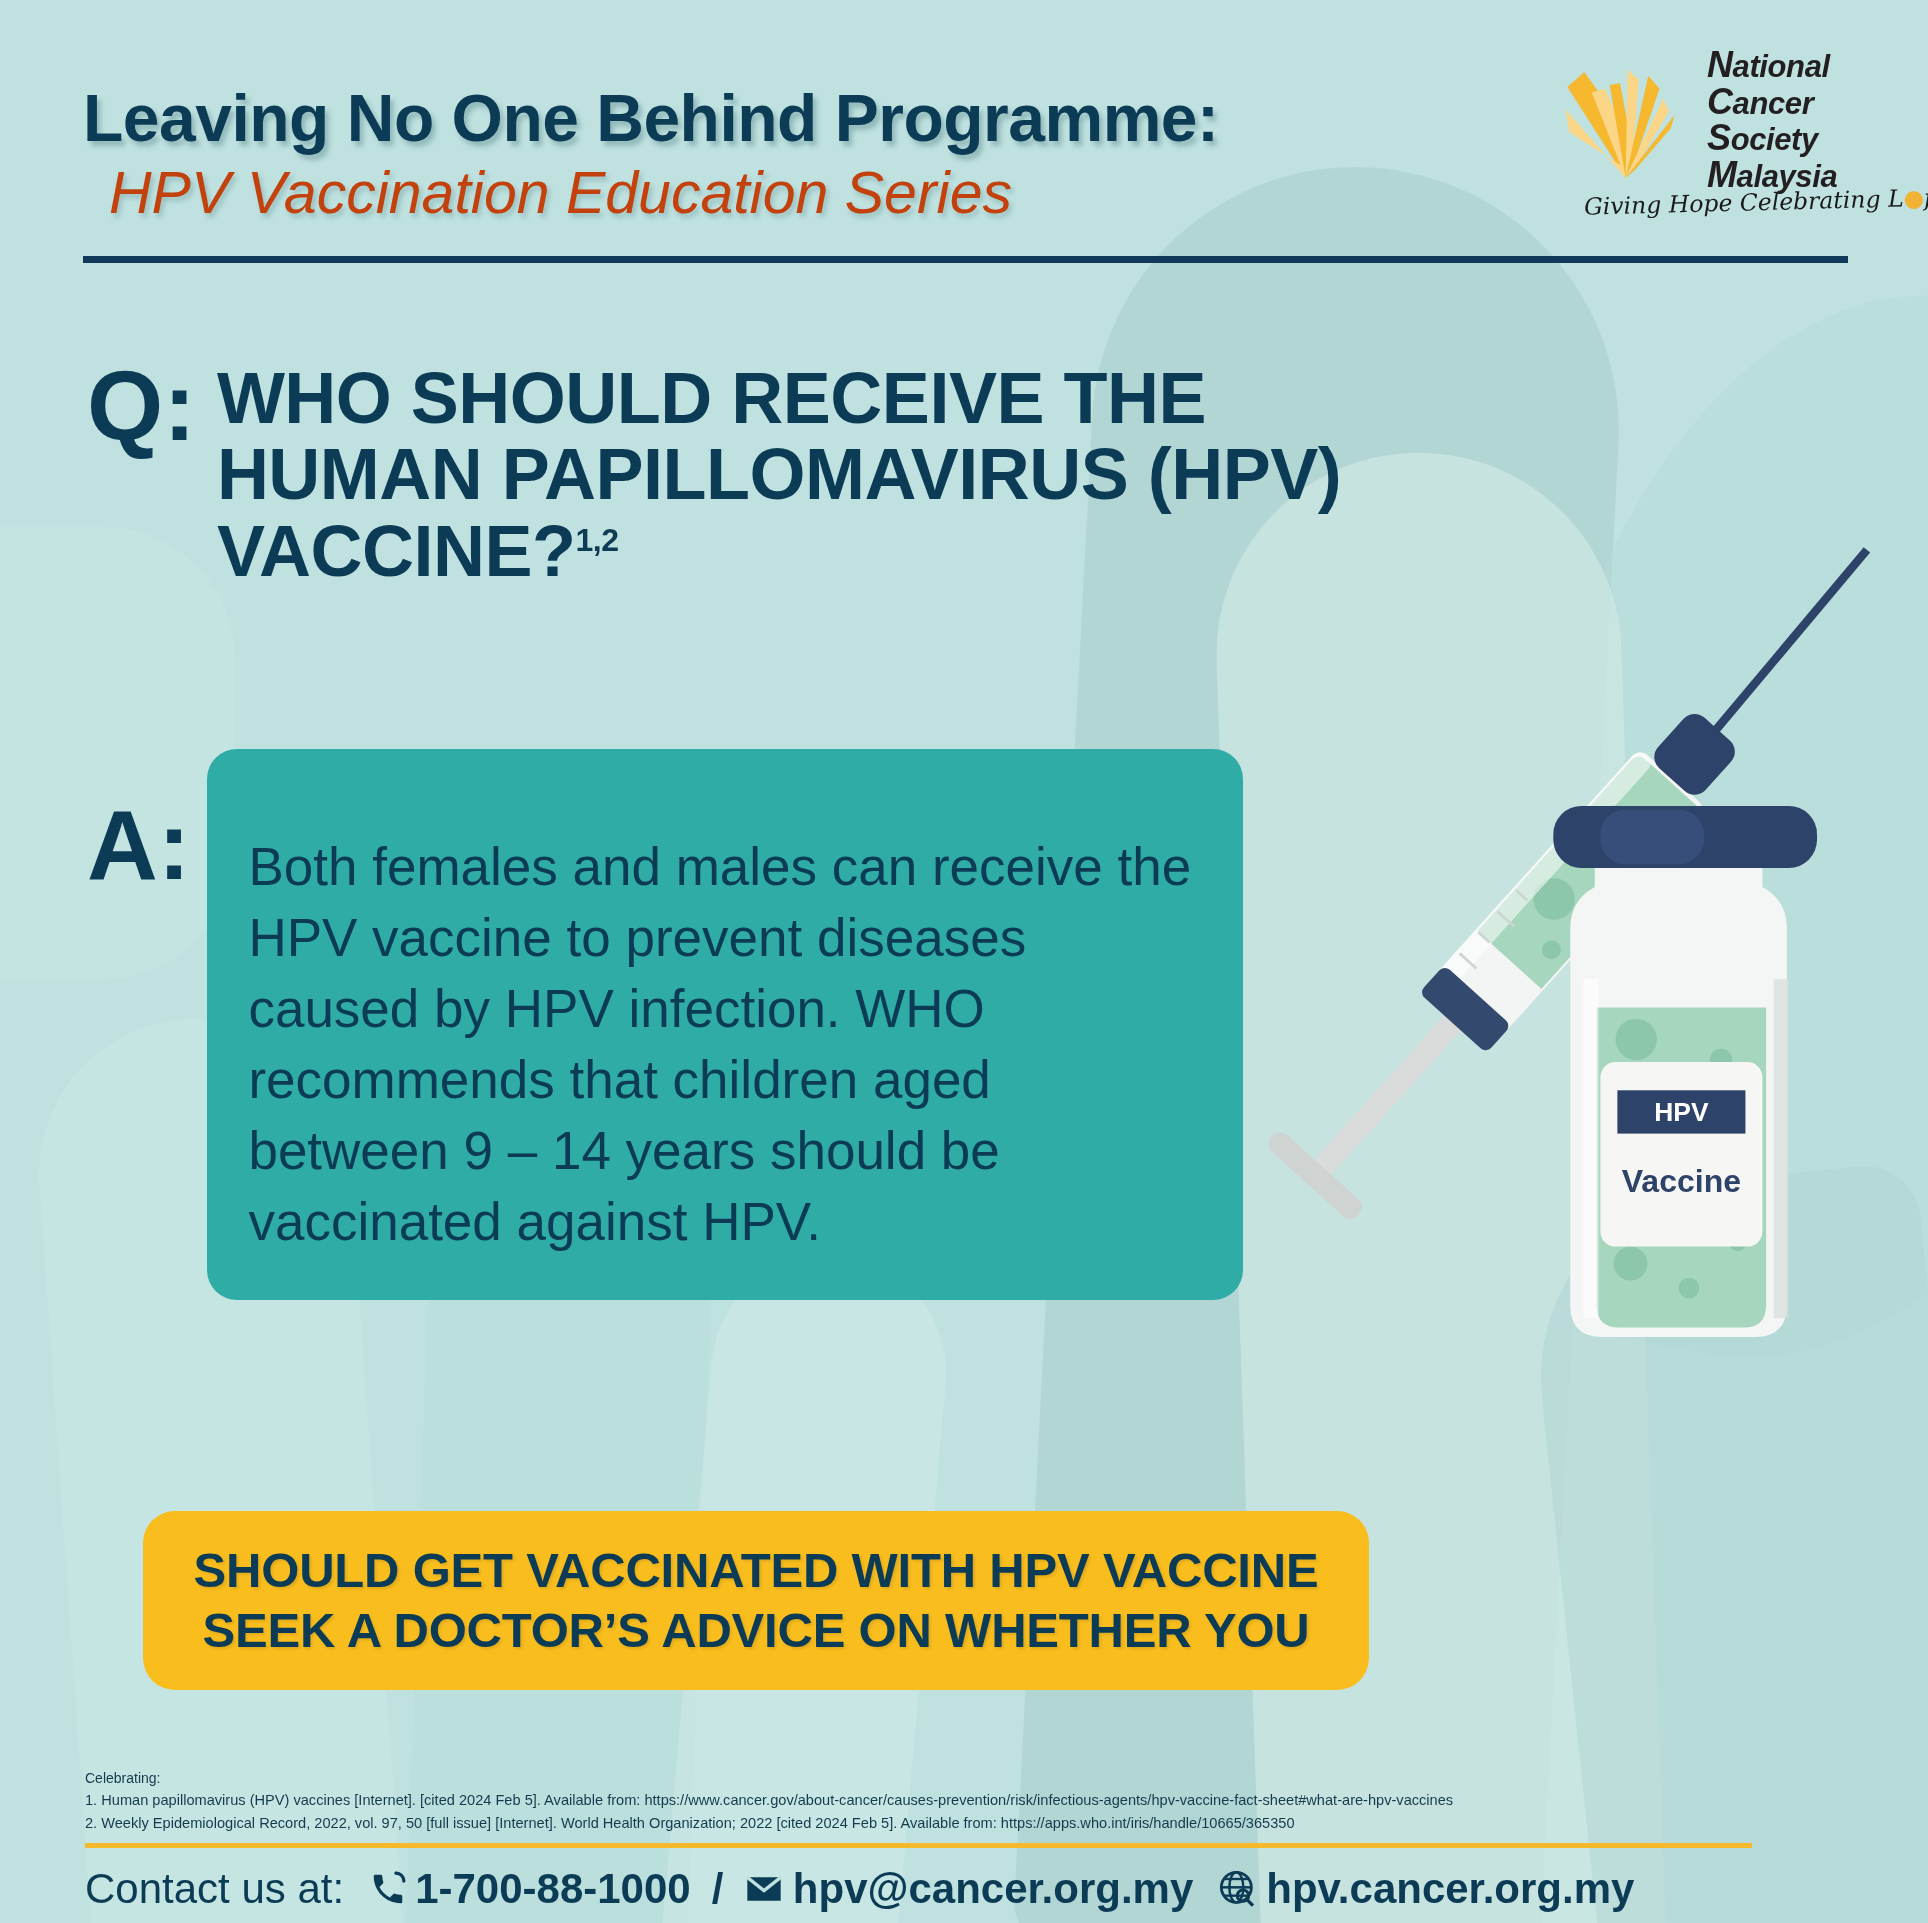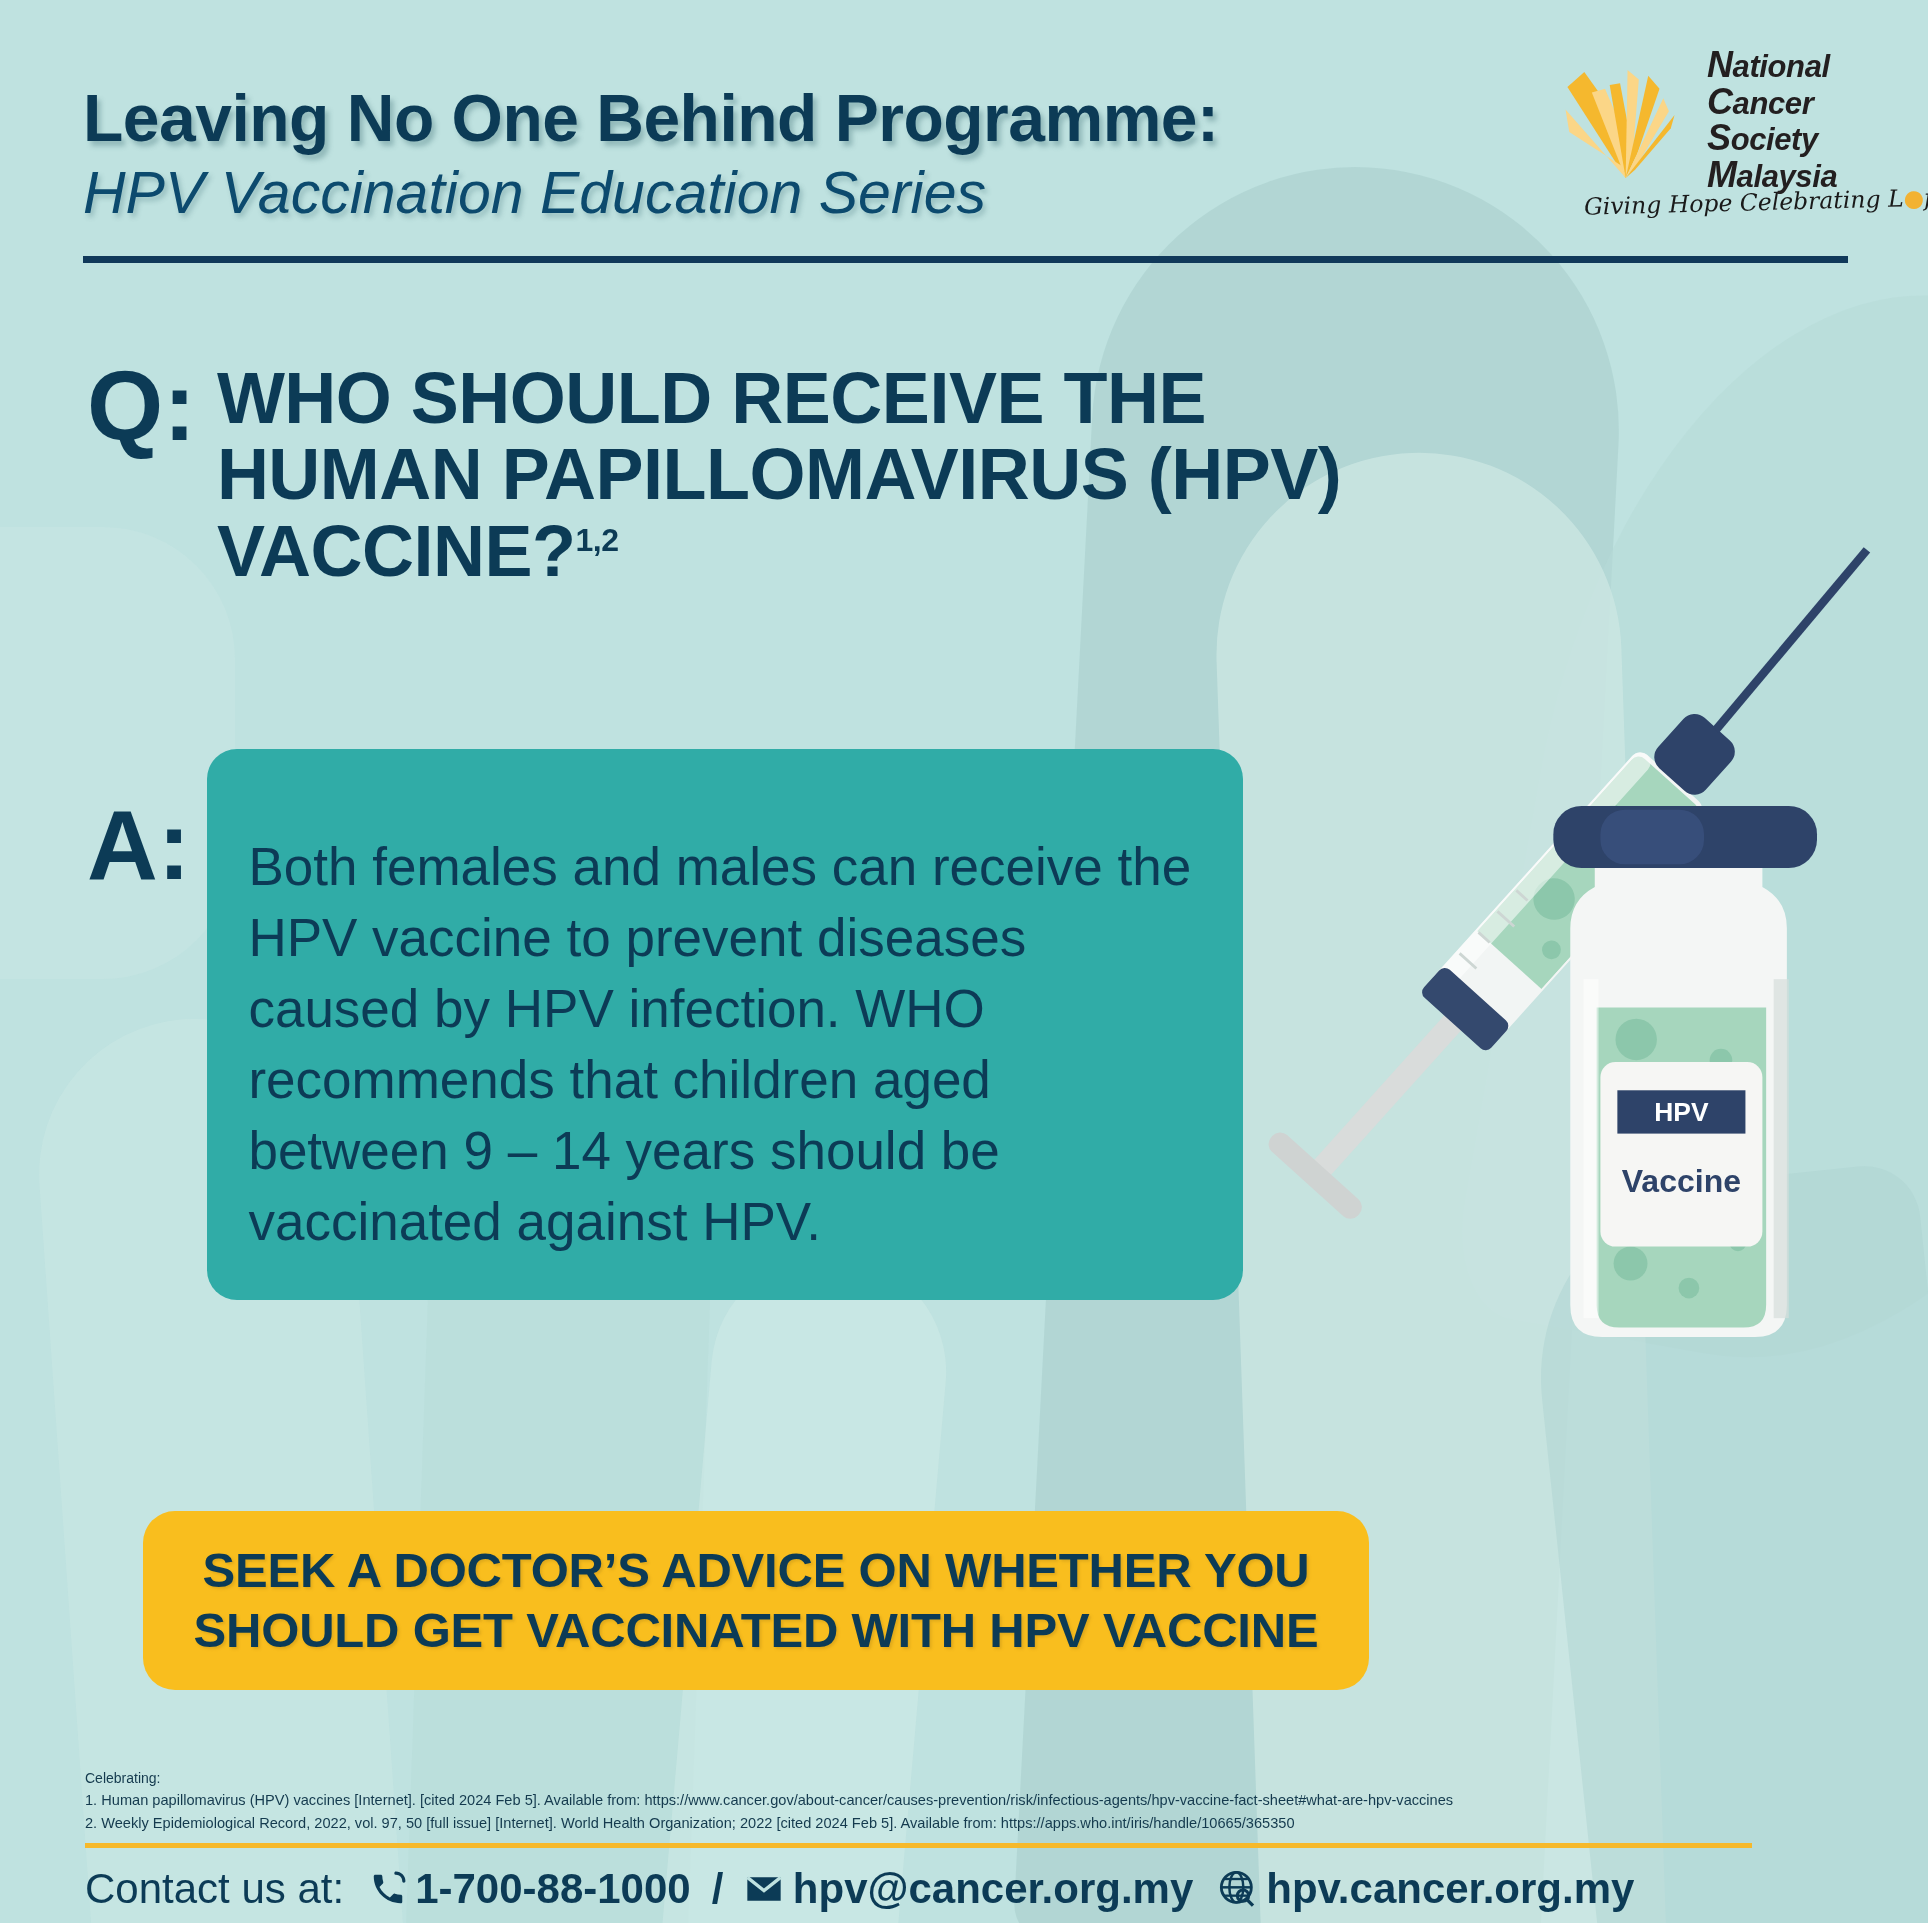--- a/index.html
+++ b/index.html
@@ -117,24 +117,25 @@
     letter-spacing: -0.5px;
     line-height: 1.0;
     text-shadow: 3.8px 4.7px 5.6px rgba(60,110,115,.35);
     white-space: nowrap;
   }
   .title-sub {
     margin-top: 13px;
     font-size: 59px;
     font-style: italic;
     font-weight: 400;
-    color: #0c4a6e;
+    color: #c2410c;
     line-height: 1.0;
     text-shadow: 2.8px 3.8px 5.6px rgba(60,110,115,.30);
     white-space: nowrap;
+    margin-left: 26px;
   }
   .header-rule {
     position: absolute;
     left: 83px;
     top: 256px;
     width: 1765px;
     height: 6.6px;
     background: #10395a;
   }
 
@@ -466,22 +467,22 @@
         <rect x="40" y="238" width="172" height="196" rx="16" fill="#f6f6f4"></rect>
 
         <rect x="58" y="268" width="136" height="46" fill="#2e4369"></rect>
         <text x="126" y="301" text-anchor="middle" font-family="Liberation Sans, sans-serif" font-size="28" font-weight="700" fill="#ffffff">HPV</text>
         <text x="126" y="376" text-anchor="middle" font-family="Liberation Sans, sans-serif" font-size="34" font-weight="700" fill="#2e4369">Vaccine</text>
       </g>
     </svg>
   </div>
 
   <div class="cta">
+    <div class="cta-line">SHOULD GET VACCINATED WITH HPV VACCINE</div>
     <div class="cta-line">SEEK A DOCTOR’S ADVICE ON WHETHER YOU</div>
-    <div class="cta-line">SHOULD GET VACCINATED WITH HPV VACCINE</div>
   </div>
 
   <div class="refs">
     <div class="refs-heading">Celebrating:</div>
     <div class="ref-item">1. Human papillomavirus (HPV) vaccines [Internet]. [cited 2024 Feb 5]. Available from: https://www.cancer.gov/about-cancer/causes-prevention/risk/infectious-agents/hpv-vaccine-fact-sheet#what-are-hpv-vaccines</div>
     <div class="ref-item">2. Weekly Epidemiological Record, 2022, vol. 97, 50 [full issue] [Internet]. World Health Organization; 2022 [cited 2024 Feb 5]. Available from: https://apps.who.int/iris/handle/10665/365350</div>
   </div>
 
   <div class="foot-rule"></div>
 

